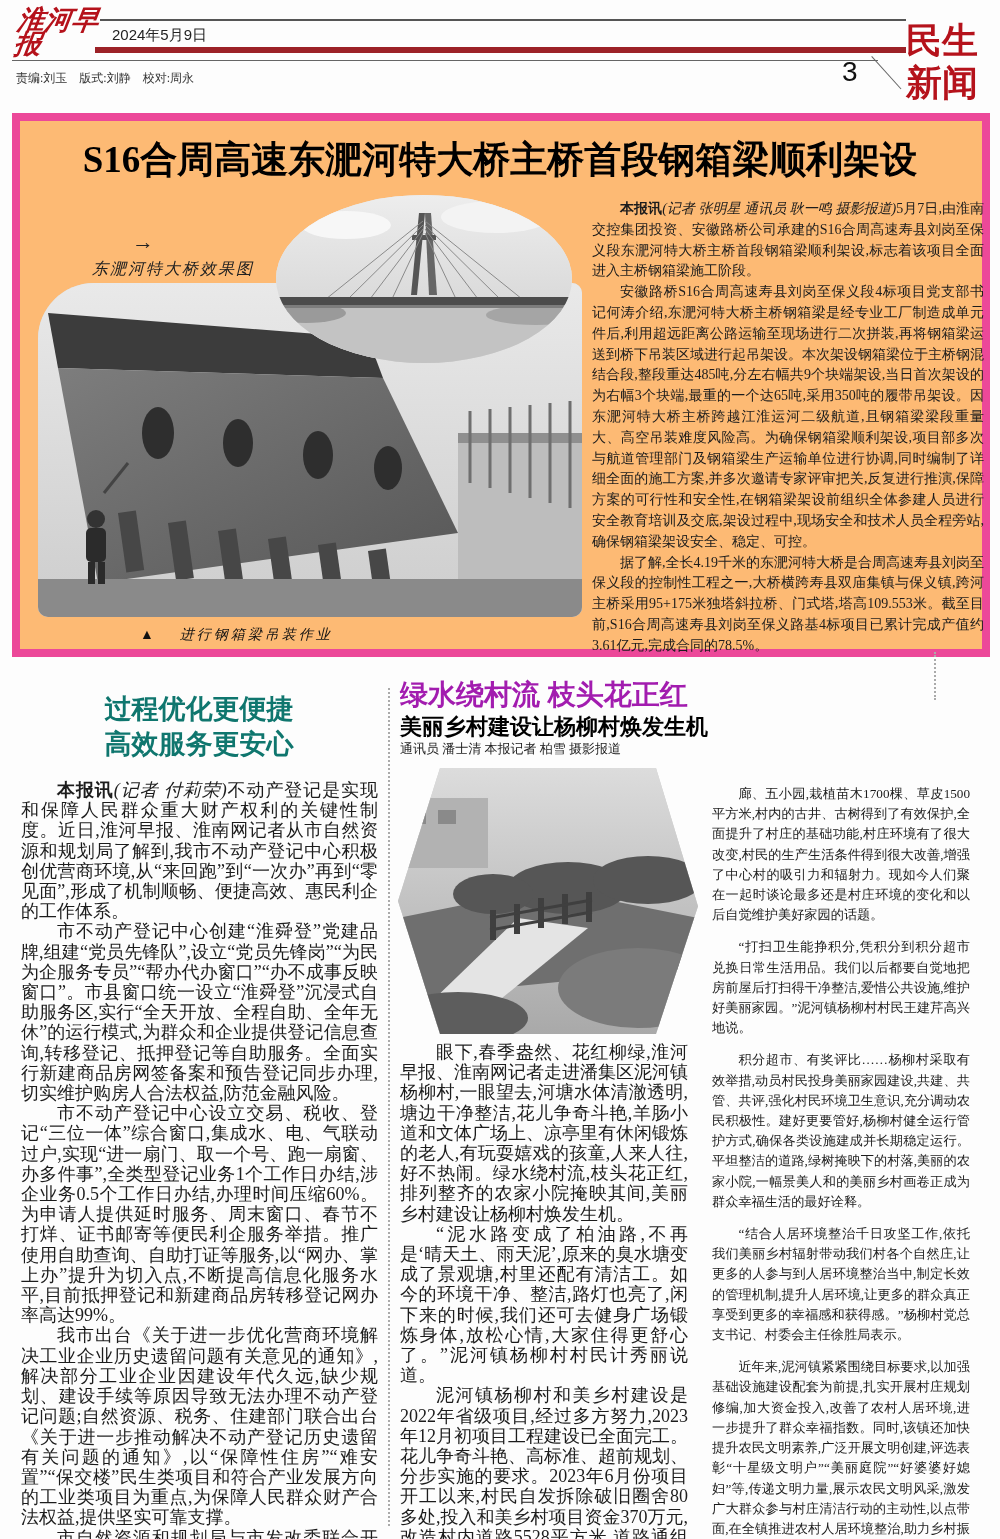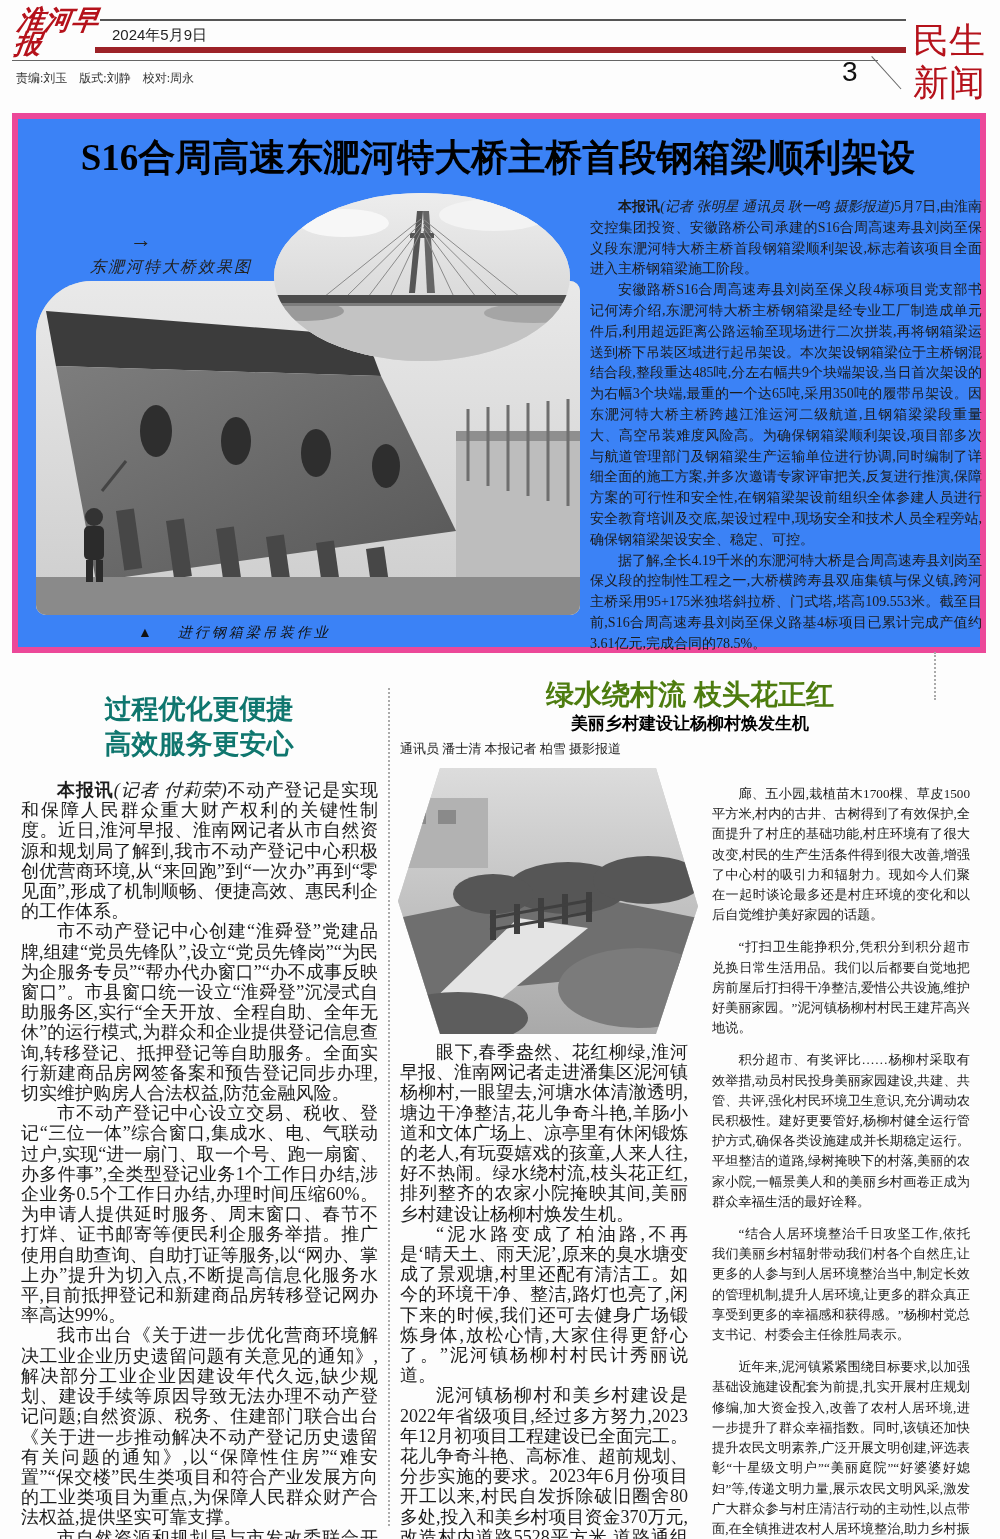--- a/index.html
+++ b/index.html
@@ -13,26 +13,26 @@
   .hdr-date{position:absolute;left:112px;top:26px;font-size:15px;color:#222;
             font-family:"Liberation Sans",sans-serif;}
   .hdr-thick{position:absolute;left:95px;top:47px;width:811px;height:6px;background:#9c2127;}
   .hdr-thin2{position:absolute;left:12px;top:60px;width:866px;height:1px;background:#666;}
   .hdr-diag{position:absolute;left:872px;top:56px;width:44px;height:1px;background:#666;
             transform:rotate(48deg);transform-origin:left top;}
   .hdr-editors{position:absolute;left:16px;top:70px;font-size:12px;color:#333;
                font-family:Liberation Serif, serif;}
   .hdr-pagenum{position:absolute;left:842px;top:56px;font-size:28px;color:#111;
                font-family:"Liberation Sans",sans-serif;}
-  .section-title{position:absolute;left:906px;top:20px;width:86px;text-align:center;
-                 color:#b5121b;font-weight:400;font-size:36px;line-height:42px;
+  .section-title{position:absolute;left:906px;top:20px;width:86px;text-align:left;
+                 color:#b5121b;font-weight:700;font-size:36px;line-height:42px;
                  font-family:"Liberation Sans",sans-serif;}
   
   .redbox{position:absolute;left:12px;top:113px;width:962px;height:528px;
-          border:6px solid #ec4899;background:#3b82f6;}
+          border:8px solid #ec4899;background:#fdba74;}
   .headline{position:absolute;left:10px;top:14px;width:940px;text-align:center;
             font-size:37px;font-weight:900;letter-spacing:0px;color:#000;}
   .inset{position:absolute;left:256px;top:74px;width:296px;height:168px;border-radius:50%;
          overflow:hidden;z-index:3;background:#e8e8e8;}
   .inset svg{display:block;}
   .inset-arrow{position:absolute;left:112px;top:108px;font-size:22px;color:#222;z-index:4;}
   .inset-label{position:absolute;left:72px;top:138px;font-size:16px;font-style:italic;
                letter-spacing:2px;color:#222;z-index:4;}
   .mainphoto{position:absolute;left:18px;top:162px;width:544px;height:334px;
              border-radius:56px 10px 10px 10px;overflow:hidden;z-index:2;background:#d8d8d8;}
@@ -43,24 +43,24 @@
             font-size:14px;line-height:20.8px;text-align:justify;}
   .main-col p{margin:0;text-indent:2em;}
   
   .divider-v{position:absolute;left:388px;top:688px;height:838px;border-left:2px dotted #aaa;}
   .divider-v2{position:absolute;left:934px;top:652px;height:48px;border-left:2px dotted #aaa;}
   .left-art-title{position:absolute;left:20px;top:692px;width:358px;text-align:center;
                   font-family:"Liberation Sans",sans-serif;font-weight:900;font-size:27px;line-height:35px;color:#0f766e;}
   .left-art-body{position:absolute;left:21px;top:772px;width:357px;font-size:18px;
                  line-height:20.2px;text-align:justify;margin-top:8px;}
   .left-art-body p{margin:0;text-indent:2em;}
-  .right-art-title{position:absolute;left:400px;top:676px;width:580px;text-align:center;
-                   font-family:"Liberation Sans",sans-serif;font-weight:900;font-size:28px;color:#4d7c0f;}
-  .right-art-sub{position:absolute;left:400px;top:712px;width:580px;text-align:center;
-                 font-family:"Liberation Sans",sans-serif;font-weight:bold;font-size:17px;color:#000;}
+  .right-art-title{position:absolute;left:400px;top:676px;width:580px;text-align:left;
+                   font-family:"Liberation Sans",sans-serif;font-weight:900;font-size:28px;color:#a21caf;}
+  .right-art-sub{position:absolute;left:400px;top:712px;width:580px;
+                 font-family:"Liberation Sans",sans-serif;font-weight:bold;font-size:22px;color:#000;}
   .right-art-byline{position:absolute;left:400px;top:740px;width:580px;text-align:left;
                     font-size:13px;color:#222;}
   .hexphoto{position:absolute;left:398px;top:768px;width:300px;height:266px;z-index:2;
             clip-path:polygon(0% 50%,14% 0%,86% 0%,100% 52%,86% 100%,14% 100%);
             background:#cfcfcf;overflow:hidden;}
   .mid-col{position:absolute;left:400px;top:1042px;width:288px;font-size:18px;
            line-height:20.2px;text-align:justify;}
   .mid-col p{margin:0;text-indent:2em;}
   .right-col{position:absolute;left:700px;top:772px;width:282px;font-size:13.2px;
              line-height:20.2px;text-align:justify;}

